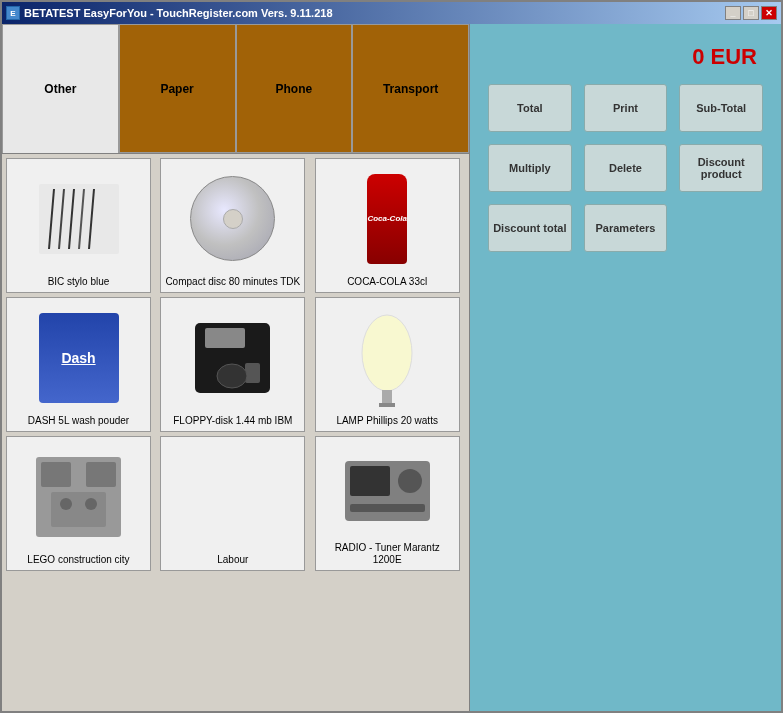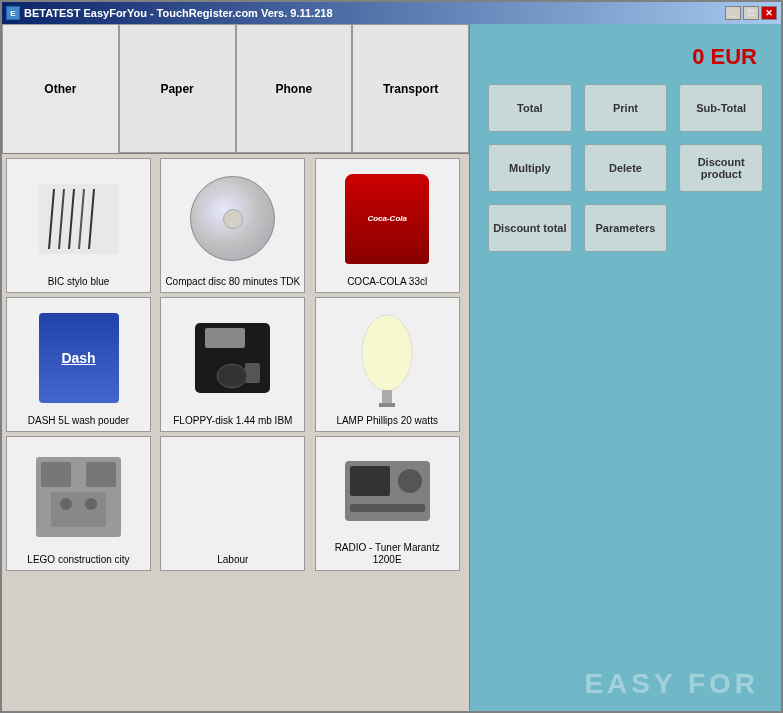--- a/index.html
+++ b/index.html
@@ -81,21 +81,21 @@
       display: flex;
       height: 130px;
       border-bottom: 1px solid #808080;
     }
     .tab {
       flex: 1;
       display: flex;
       align-items: center;
       justify-content: center;
       border: 1px solid #999;
-      background: #e5e5e5;
+      background: #a16207;
       cursor: pointer;
       font-size: 12px;
       font-weight: bold;
       text-align: center;
     }
     .tab.active {
       background: #e8e8e8;
       border-bottom: none;
       font-weight: bold;
     }
@@ -203,21 +203,21 @@
       top: 50%;
       left: 50%;
       transform: translate(-50%, -50%);
       width: 18px;
       height: 18px;
       border-radius: 50%;
       background: #d4d0c8;
       border: 1px solid #aaa;
     }
     .img-cola {
-      width: 84px;
+      width: 40px;
       height: 90px;
       background: linear-gradient(to bottom, #cc0000, #880000);
       border-radius: 8px 8px 4px 4px;
       position: relative;
       display: flex;
       align-items: center;
       justify-content: center;
       color: white;
       font-size: 8px;
       font-style: italic;
@@ -385,18 +385,15 @@
         <div class="action-btn">Multiply</div>
         <div class="action-btn">Delete</div>
         <div class="action-btn">Discount product</div>
         <div class="action-btn">Discount total</div>
         <div class="action-btn">Parameters</div>
         <div style="height:48px;"></div>
       </div>
 
       <div style="flex:1;"></div>
 
-      <div class="bottom-bar">
-        <div class="watermark">EASY FOR</div>
-      </div>
     </div>
   </div>
 </div>
 
 </body></html>

